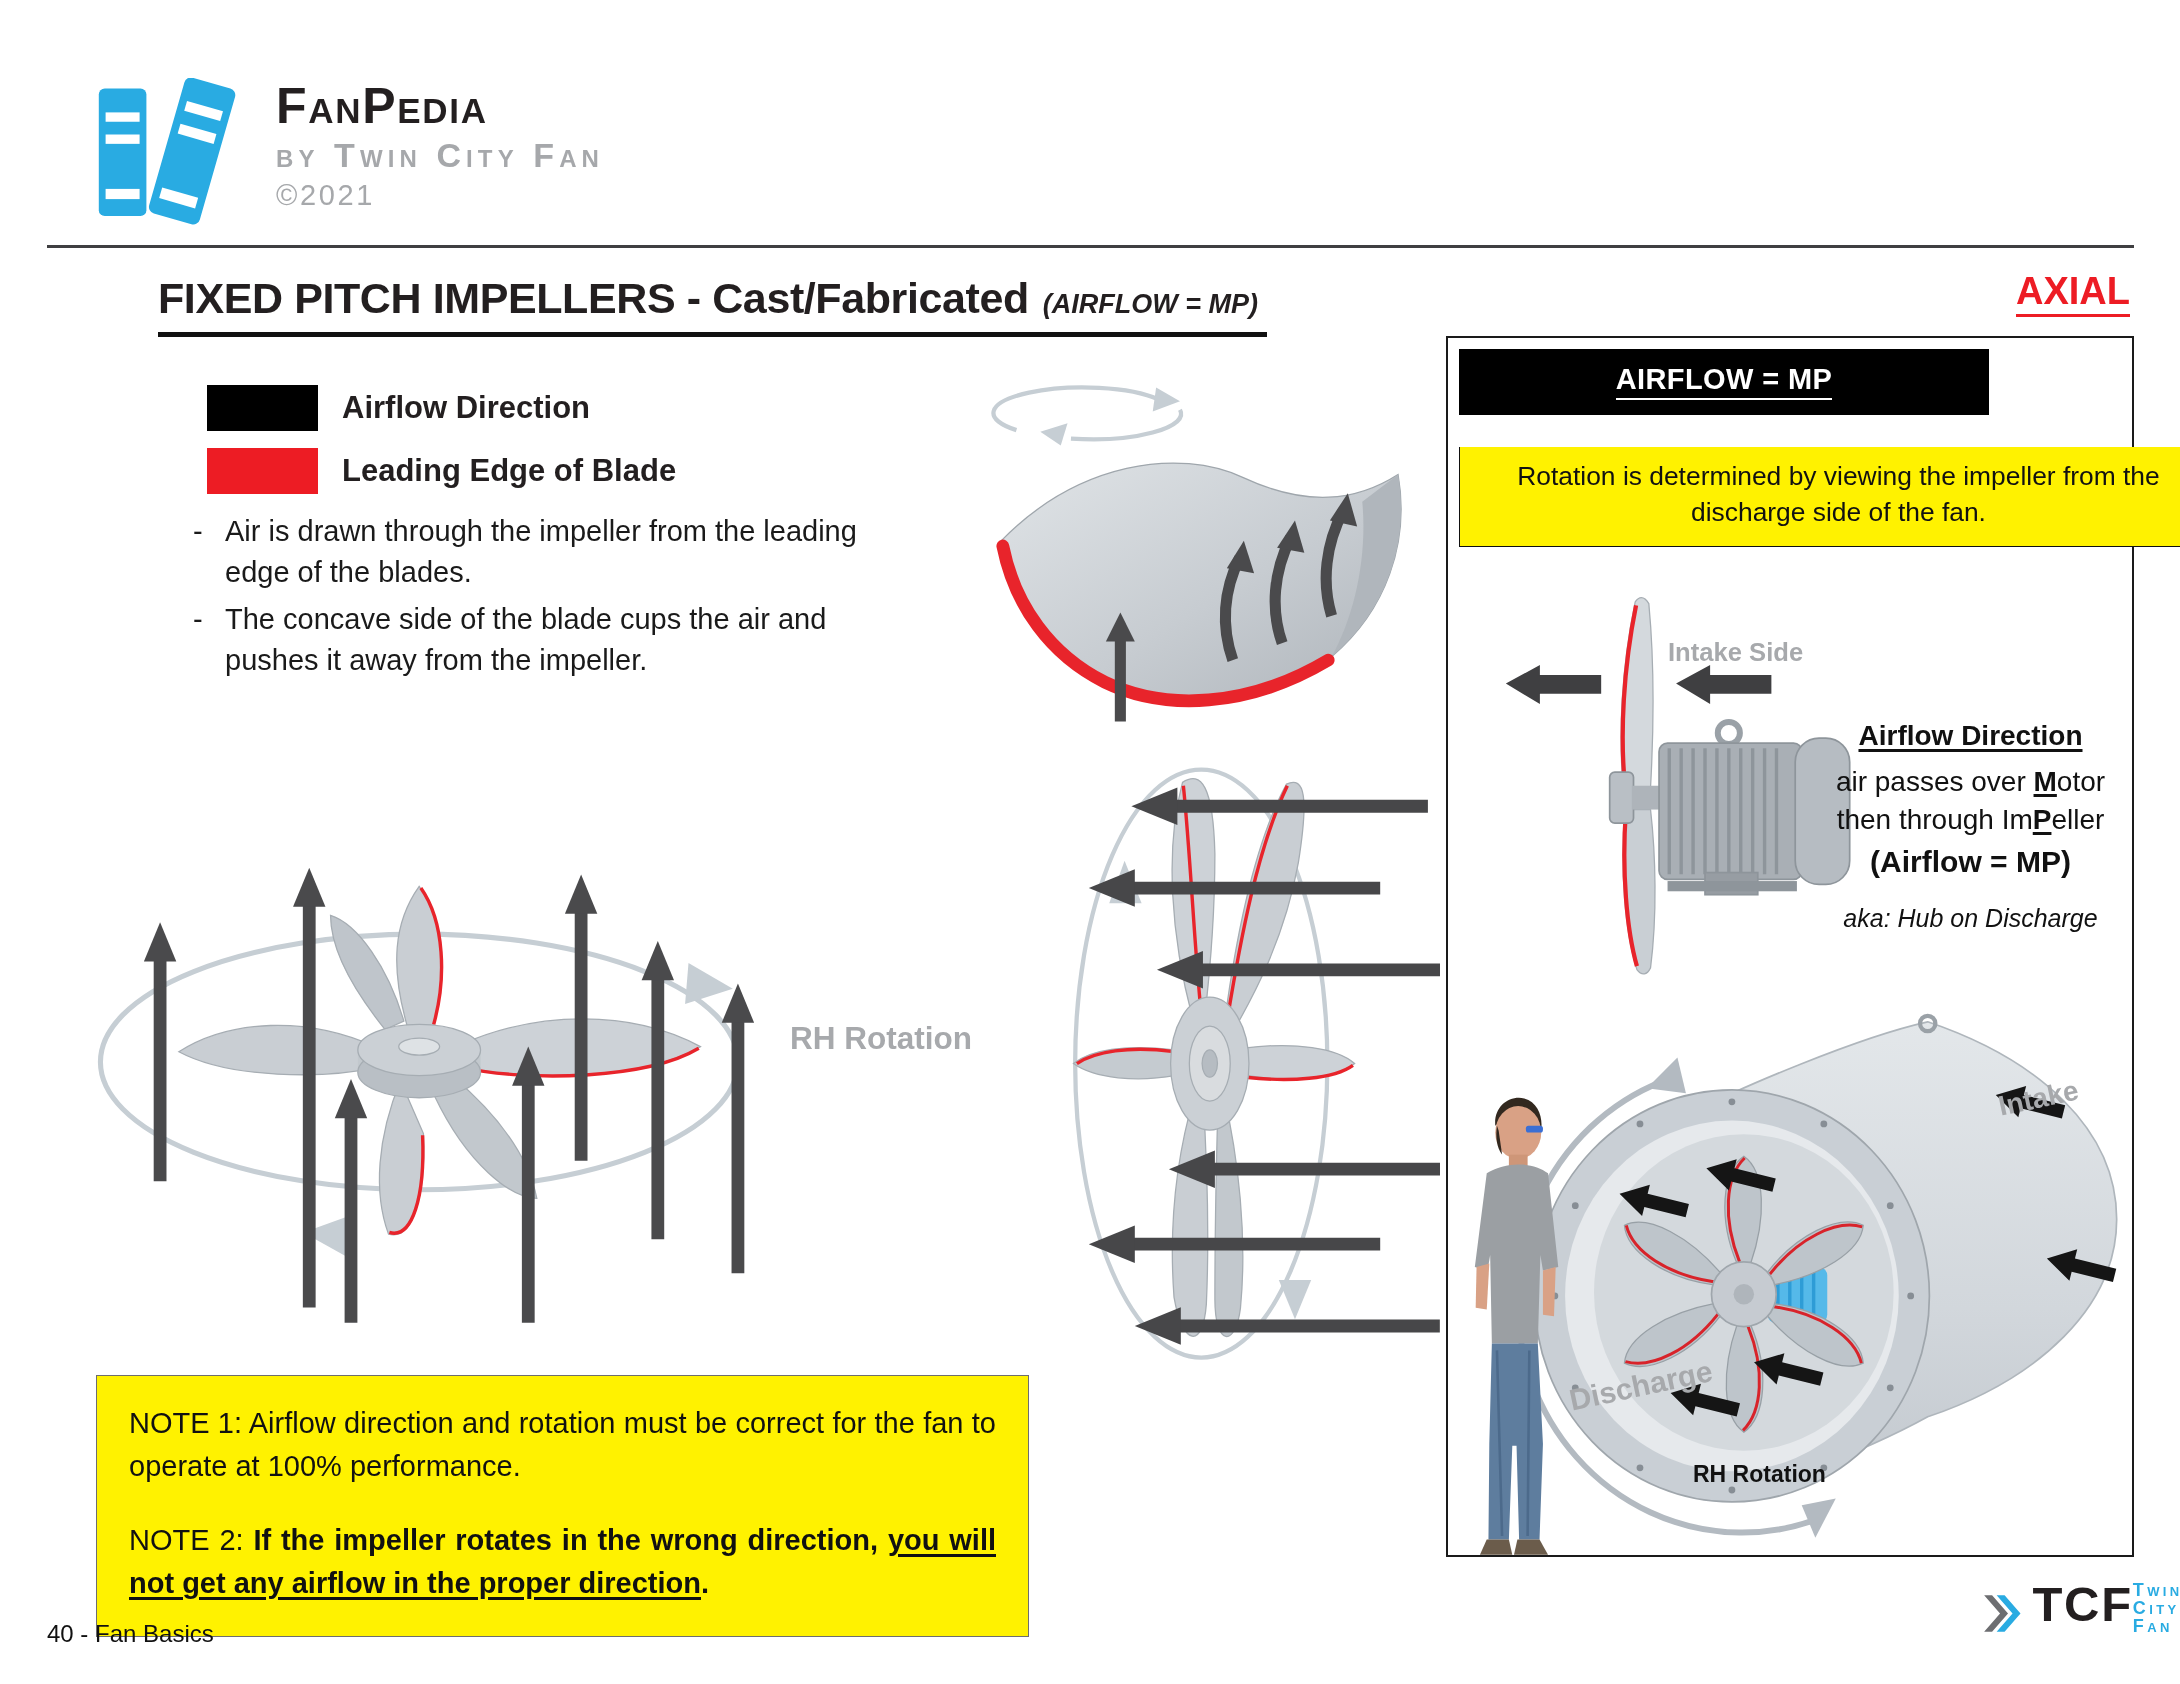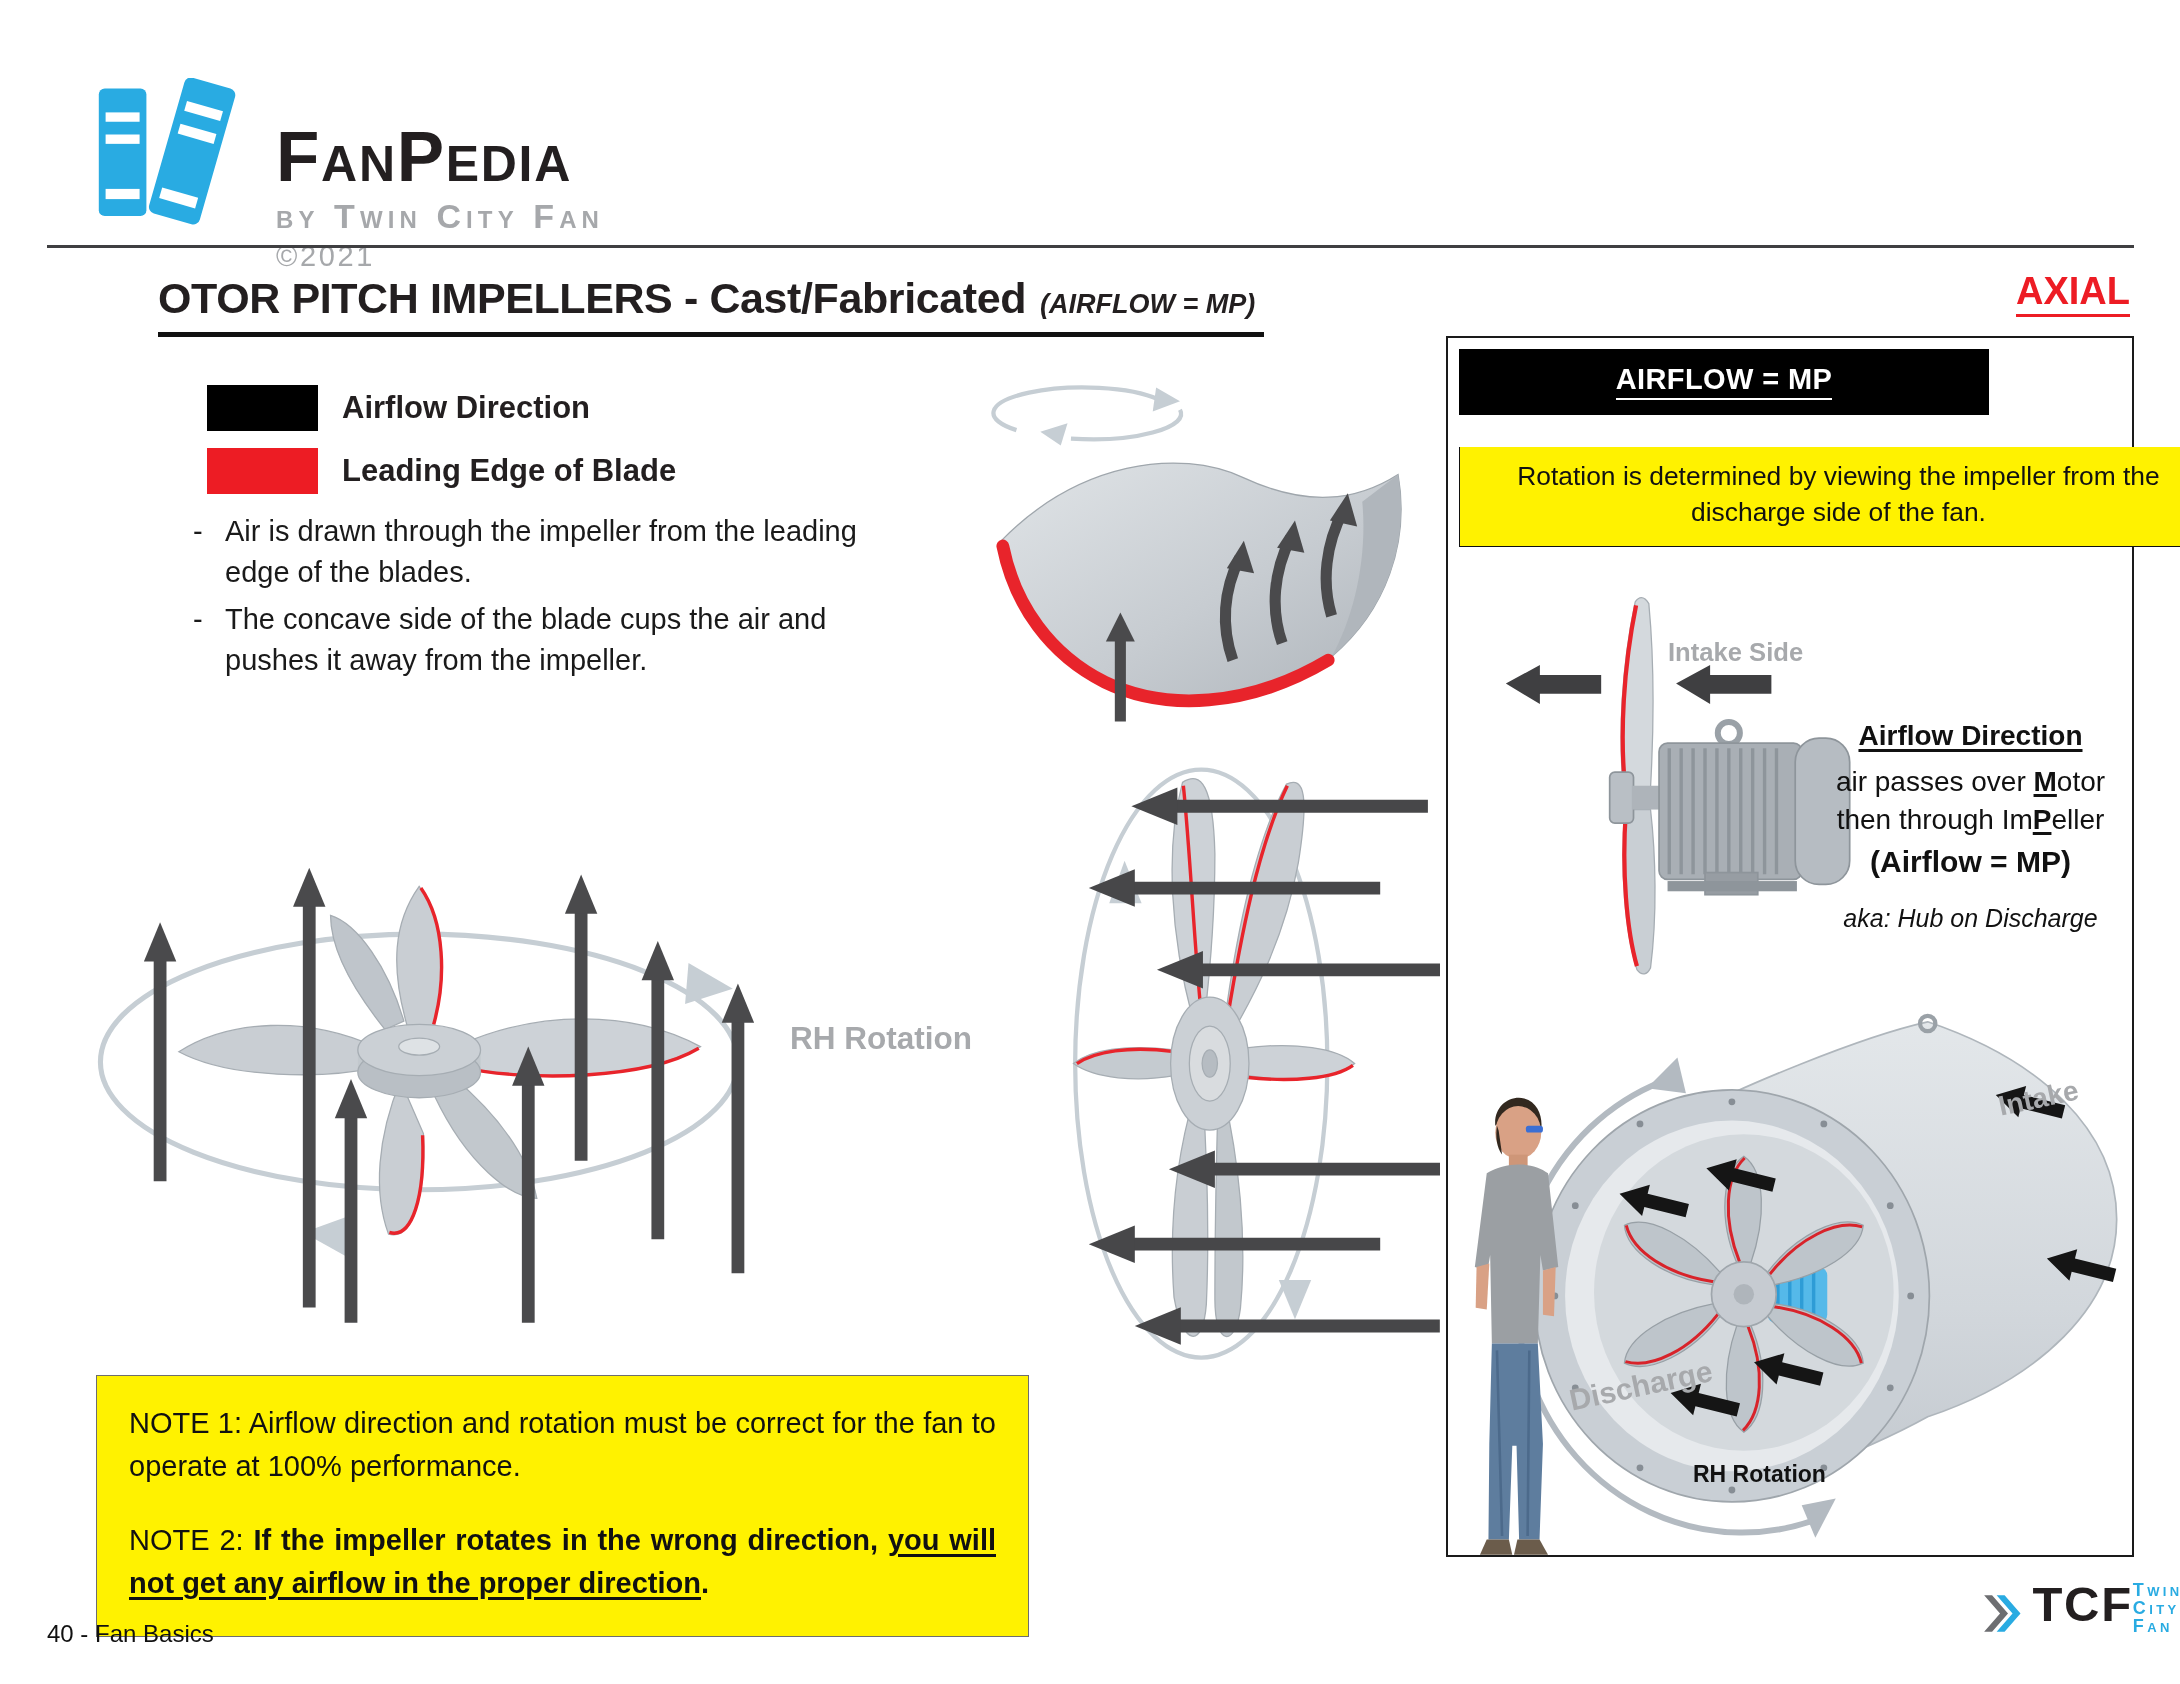--- a/index.html
+++ b/index.html
@@ -6,21 +6,21 @@
   html,body { background:#fff; }
   #page {
     position:relative; width:2181px; height:1685px; background:#ffffff;
     font-family:"Liberation Sans", sans-serif; color:#231F20; overflow:hidden;
   }
   .abs { position:absolute; }
 
   
   #logo-group { left:92px; top:78px; display:flex; gap:31px; }
   #logo-text  { padding-top:3.4px; }
-  .logo-title { font-size:71px; font-weight:700; font-variant:small-caps; letter-spacing:1.7px; color:#231F20; line-height:1;margin-top:40px; }
+  .logo-title { font-size:50px; font-weight:700; font-variant:small-caps; letter-spacing:1.7px; color:#231F20; line-height:1; }
   .logo-byline{ font-size:34px; font-weight:600; font-variant:small-caps; letter-spacing:5.1px; color:#A6A8AB; margin-top:6.8px; line-height:1; }
   .logo-copy  { font-size:29px; font-weight:400; letter-spacing:2.6px; color:#A6A8AB; margin-top:8.5px; line-height:1; }
 
   #header-right { right:51px; top:118px; text-align:right; }
   .hdr-title    { font-size:48px; font-weight:800; letter-spacing:0.9px; line-height:1; }
   .hdr-subtitle { font-size:39px; font-weight:700; letter-spacing:0.4px; margin-top:10.2px; line-height:1; }
 
   #divider { left:47px; top:245px; width:2087px; height:3.4px; background:#3F3F41; }
 
   #axial { right:51px; top:271px; font-size:38px; font-weight:700; color:#ED1C24;
@@ -117,21 +117,21 @@
       <div class="logo-copy">©2021</div>
     </div>
   </div>
 
 
   <div class="abs" id="divider"></div>
 
   <div class="abs" id="axial">AXIAL</div>
 
   <div class="abs" id="main-title">
-    <span class="mt-text">OTOR PITCH IMPELLERS - Cast/Fabricated</span>
+    <span class="mt-text">FIXED PITCH IMPELLERS - Cast/Fabricated</span>
     <span class="mt-note">(AIRFLOW = MP)</span>
   </div>
 
   <div class="abs" id="legend">
     <div class="legend-row">
       <div class="swatch swatch-black"></div>
       <div class="legend-label">Airflow Direction</div>
     </div>
     <div class="legend-row">
       <div class="swatch swatch-red"></div>

